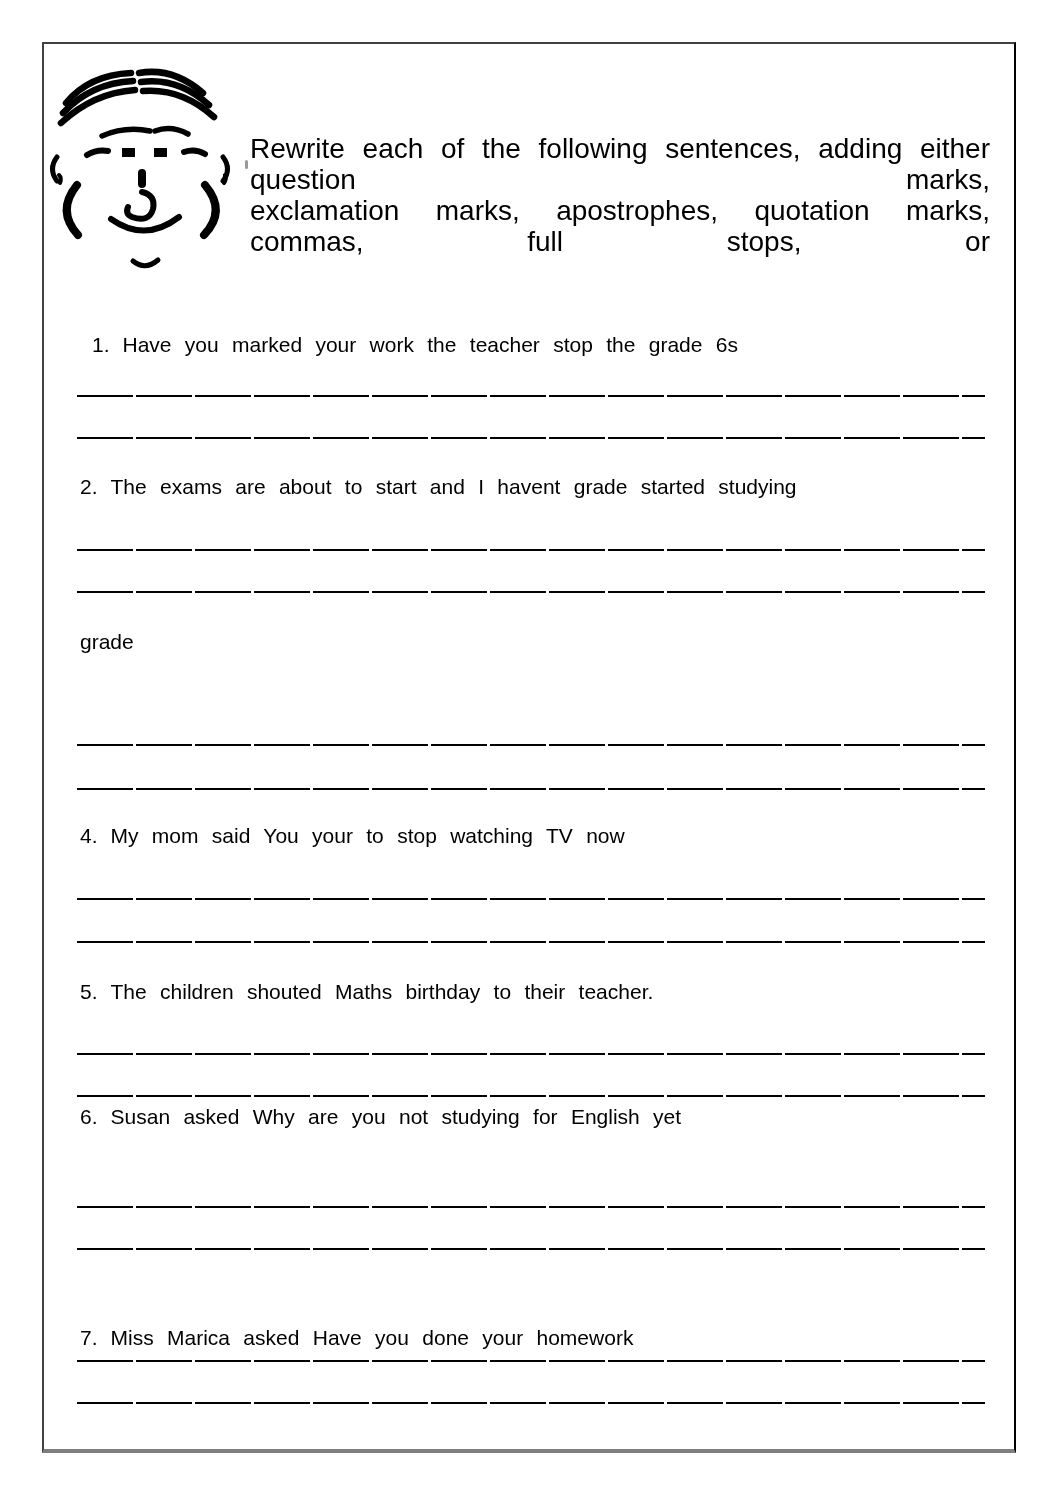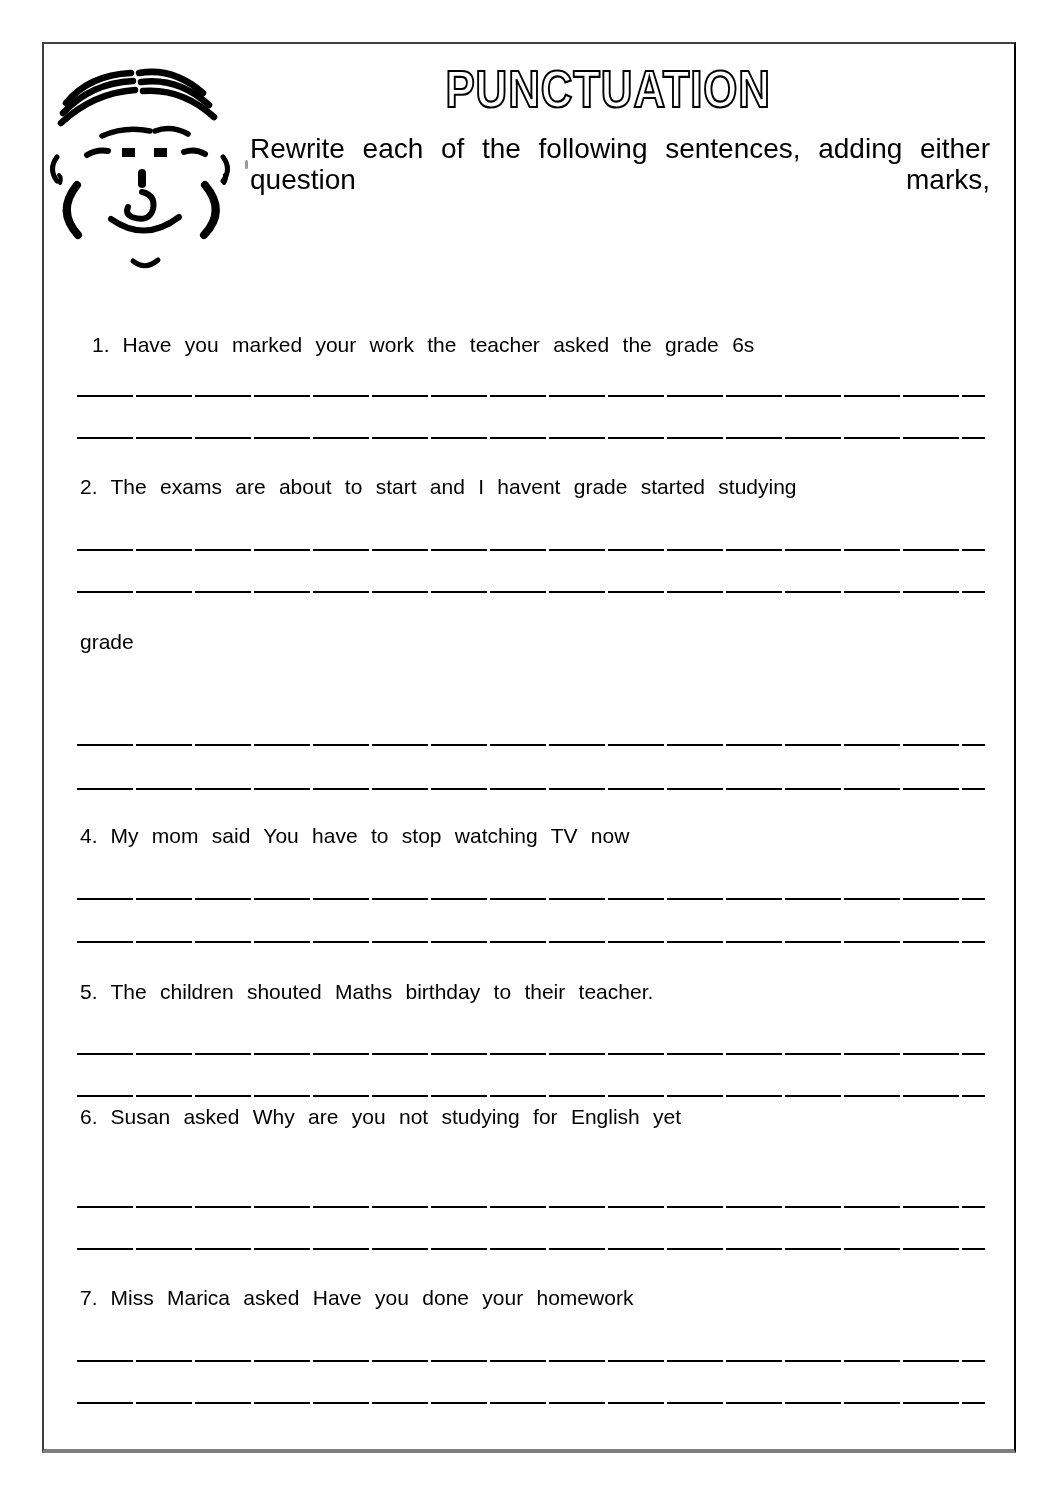--- a/index.html
+++ b/index.html
@@ -87,64 +87,62 @@
       <path d="M 158,121 Q 180,147 157,171" stroke-width="8"></path>
 
       <path d="M 95,109 L 95,120" stroke-width="8"></path>
       <path d="M 95,128 Q 109,131 106,145 Q 102,159 85,153 Q 78,150 81,143" stroke-width="6"></path>
 
       <path d="M 64,155 Q 98,179 132,153" stroke-width="6"></path>
       <path d="M 86,197 Q 98,207 111,196" stroke-width="5"></path>
     </svg>
     <div class="stray-mark"></div>
 
-    <div class="title-wrap">
-      <span class="title">PUNCTUATION</span>
-    </div>
 
     <div class="instructions">
       <div class="line-fill">Rewrite each of the following sentences, adding either question marks,</div>
+      <div class="line-fill">exclamation marks, apostrophes, quotation marks, commas, full stops, or</div>
     </div>
 
     <div class="q indent1" style="top:288px">
-      <div class="sent-line"><span class="num">1.</span><span>Have you marked your work the teacher asked the grade 6s</span></div>
+      <div class="sent-line"><span class="num">1.</span><span>Have you marked your work the teacher stop the grade 6s</span></div>
     </div>
     <div class="answer-line" style="top:351px"></div>
     <div class="answer-line" style="top:393px"></div>
 
     <div class="q" style="top:430px">
       <div class="sent-line"><span class="num">2.</span><span>The exams are about to start and I havent grade started studying</span></div>
     </div>
     <div class="answer-line" style="top:505px"></div>
     <div class="answer-line" style="top:547px"></div>
 
     <div class="q" style="top:585px">
       <div class="sent-line">grade</div>
     </div>
     <div class="answer-line" style="top:700px"></div>
     <div class="answer-line" style="top:744px"></div>
 
     <div class="q" style="top:779px">
-      <div class="sent-line"><span class="num">4.</span><span>My mom said You have to stop watching TV now</span></div>
+      <div class="sent-line"><span class="num">4.</span><span>My mom said You your to stop watching TV now</span></div>
     </div>
     <div class="answer-line" style="top:854px"></div>
     <div class="answer-line" style="top:897px"></div>
 
     <div class="q" style="top:935px">
       <div class="sent-line"><span class="num">5.</span><span>The children shouted Maths birthday to their teacher.</span></div>
     </div>
     <div class="answer-line" style="top:1009px"></div>
     <div class="answer-line" style="top:1051px"></div>
 
     <div class="q" style="top:1060px">
       <div class="sent-line"><span class="num">6.</span><span>Susan asked Why are you not studying for English yet</span></div>
     </div>
     <div class="answer-line" style="top:1162px"></div>
     <div class="answer-line" style="top:1204px"></div>
 
-    <div class="q" style="top:1241px">
+    <div class="q" style="top:1281px">
       <div class="sent-line"><span class="num">7.</span><span>Miss Marica asked Have you done your homework</span></div>
     </div>
     <div class="answer-line" style="top:1316px"></div>
     <div class="answer-line" style="top:1358px"></div>
 
   </div>
 </div>
 
 </body></html>

